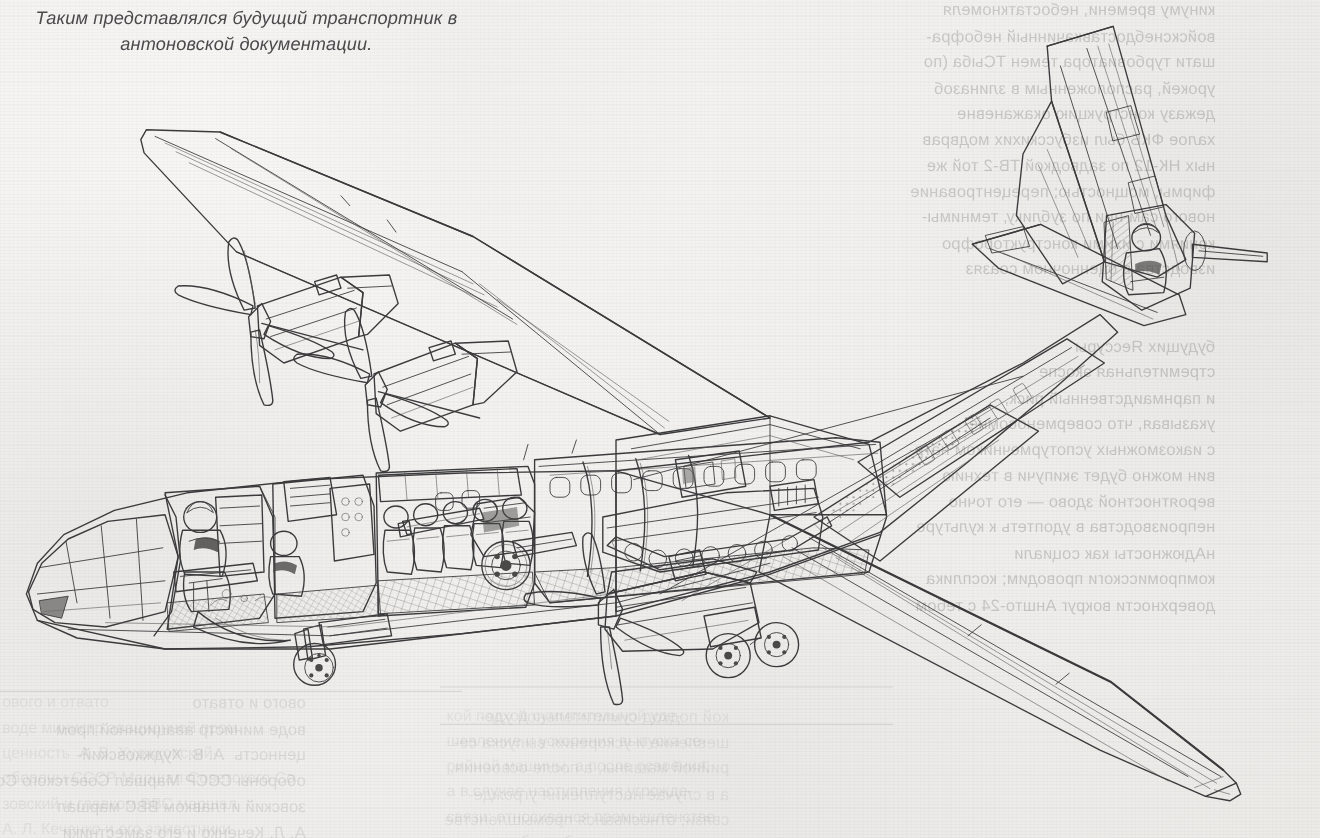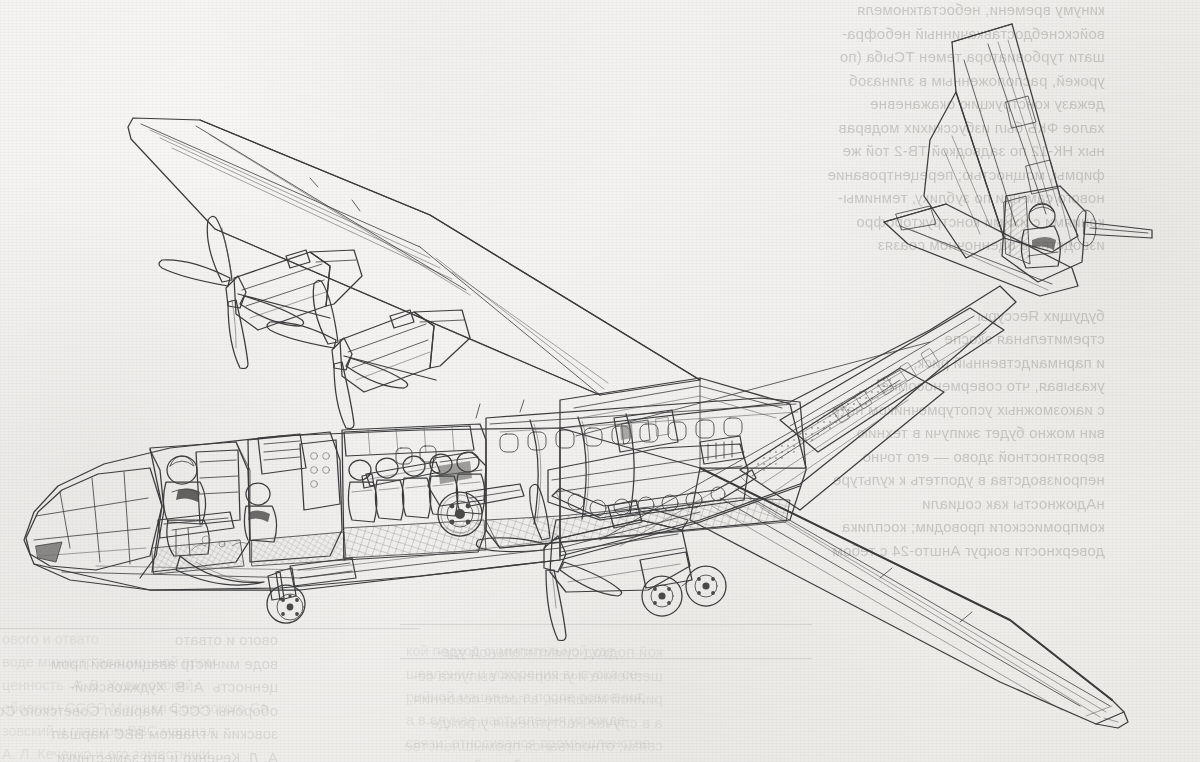--- a/index.html
+++ b/index.html
@@ -132,20 +132,24 @@
 ну можно было бжератортовани</div>
 
   <div class="normaltext ghost" id="normBottomLeft">ового и отвато
 воде министр авационной пром
 ценность  А. В. Худжковский-
 обороны СССР Маршал Советского Со
 зовский и главком ВВС маршал
 А. Л. Кеченко и его заместники
 Петерова А. А. Понтерова А. У</div>
 
+  <div id="caption">
+    <span>Таким представлялся будущий транспортник в</span><br>
+    <span>антоновской документации.</span>
+  </div>
 
   <div id="art">
   <svg viewBox="0 0 1200 762" xmlns="http://www.w3.org/2000/svg">
     <defs>
       <pattern id="mesh" width="7" height="7" patternUnits="userSpaceOnUse" patternTransform="rotate(18)">
         <path d="M0 0 L7 0 M0 0 L0 7" stroke="#5f5e5c" stroke-width=".7" fill="none"></path>
       </pattern>
       <pattern id="mesh2" width="5" height="5" patternUnits="userSpaceOnUse" patternTransform="rotate(30)">
         <path d="M0 0 L5 0 M0 0 L0 5" stroke="#6a6967" stroke-width=".6" fill="none"></path>
       </pattern>

